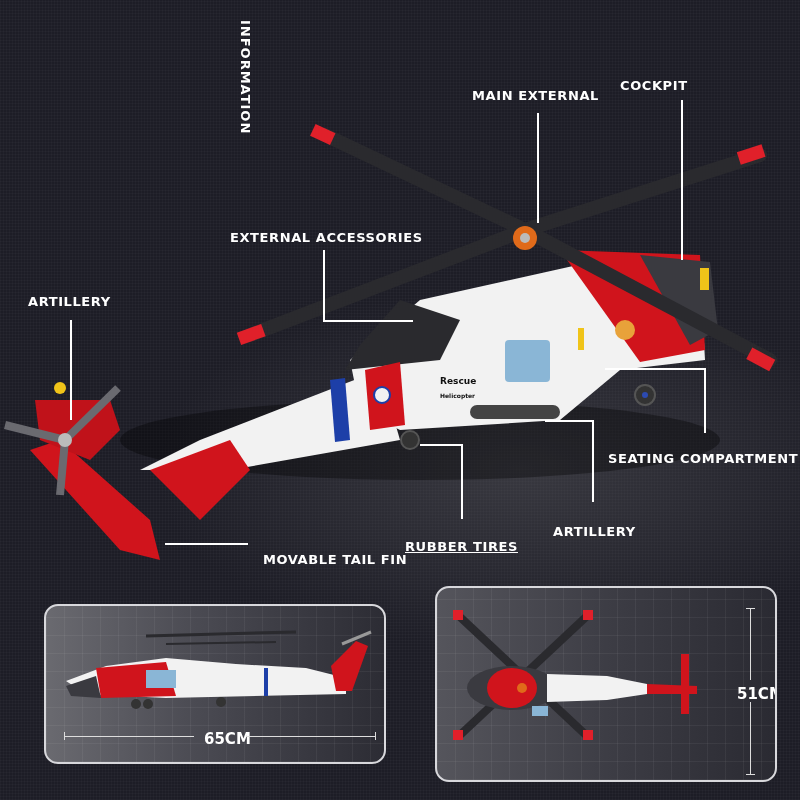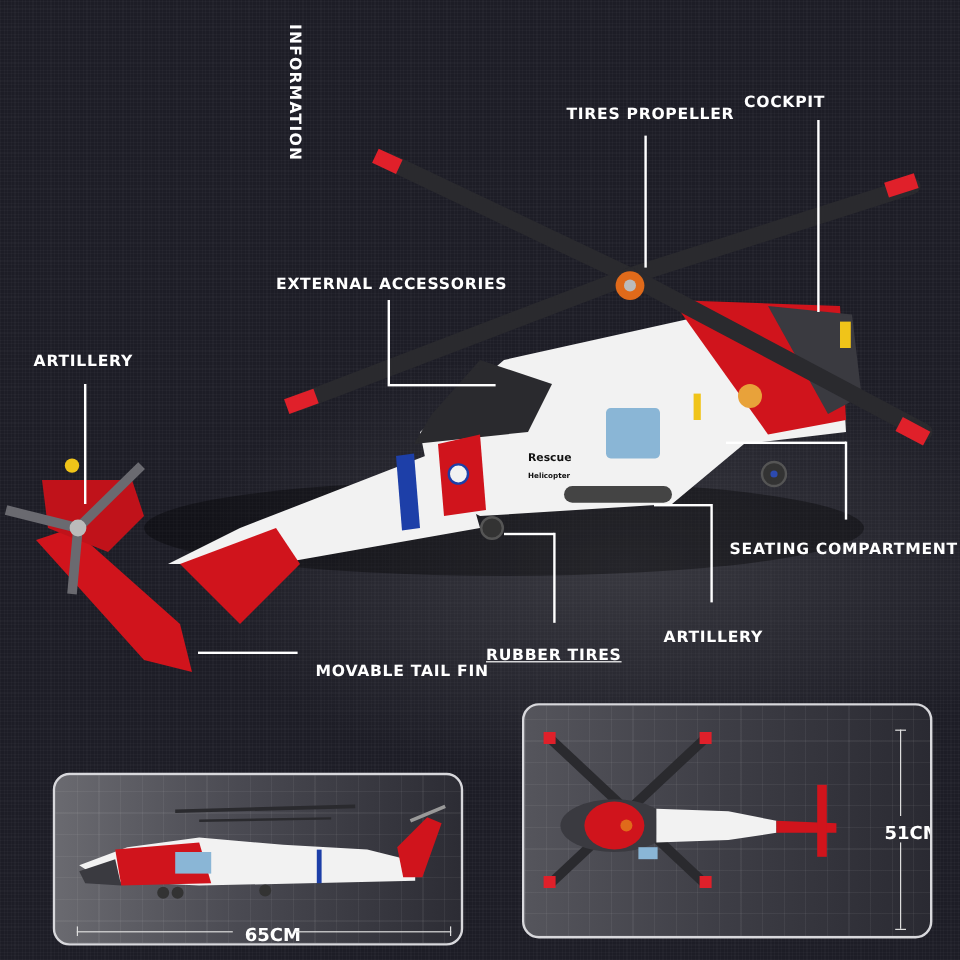--- a/index.html
+++ b/index.html
@@ -91,21 +91,21 @@
     <rect x="738" y="148" width="26" height="13" fill="#e0202a" transform="rotate(-18 751 154)"></rect>
     <rect x="748" y="353" width="26" height="13" fill="#e0202a" transform="rotate(28 761 359)"></rect>
     <rect x="238" y="328" width="26" height="13" fill="#e0202a" transform="rotate(-20 251 334)"></rect>
     <circle cx="525" cy="238" r="12" fill="#e06a1a"></circle>
     <circle cx="525" cy="238" r="5" fill="#bbb"></circle>
   </g>
 </svg>
 
 <div class="vertical-title">INFORMATION</div>
 
-<div class="label" style="left:472px;top:88px;">TIRES PROPELLER</div>
+<div class="label" style="left:472px;top:88px;">MAIN EXTERNAL</div>
 <div class="line" style="left:537px;top:113px;width:1.5px;height:110px;"></div>
 
 <div class="label" style="left:620px;top:78px;">COCKPIT</div>
 <div class="line" style="left:681px;top:100px;width:1.5px;height:160px;"></div>
 
 <div class="label" style="left:230px;top:230px;">EXTERNAL ACCESSORIES</div>
 <div class="line" style="left:323px;top:250px;width:1.5px;height:70px;"></div>
 <div class="line" style="left:323px;top:320px;width:90px;height:1.5px;"></div>
 
 <div class="label" style="left:28px;top:294px;">ARTILLERY</div>
@@ -119,21 +119,21 @@
 <div class="line" style="left:592px;top:420px;width:1.5px;height:82px;"></div>
 <div class="label" style="left:553px;top:524px;">ARTILLERY</div>
 
 <div class="line" style="left:420px;top:444px;width:42px;height:1.5px;"></div>
 <div class="line" style="left:461px;top:444px;width:1.5px;height:75px;"></div>
 <div class="label" style="left:405px;top:539px;text-decoration:underline;">RUBBER TIRES</div>
 
 <div class="line" style="left:165px;top:543px;width:83px;height:1.5px;"></div>
 <div class="label" style="left:219px;top:552px;margin-left:44px;">MOVABLE TAIL FIN</div>
 
-<div class="panel" style="left:44px;top:644px;width:342px;height:144px;">
+<div class="panel" style="left:44px;top:604px;width:342px;height:160px;">
   <div class="grid"></div>
   <svg width="342" height="160" viewBox="0 0 342 160" style="left:0;top:0;">
     <line x1="100" y1="30" x2="250" y2="26" stroke="#2a2a2e" stroke-width="3"></line>
     <line x1="120" y1="38" x2="230" y2="36" stroke="#2a2a2e" stroke-width="2"></line>
     <polygon points="20,75 60,60 120,52 190,58 260,62 300,72 300,88 120,92 40,88" fill="#f2f2f2"></polygon>
     <polygon points="50,62 120,56 130,90 55,92" fill="#d0141c"></polygon>
     <polygon points="20,80 50,70 55,92 25,90" fill="#3a3a40"></polygon>
     <rect x="100" y="64" width="30" height="18" fill="#8ab6d6"></rect>
     <rect x="218" y="62" width="4" height="28" fill="#1d3fa8"></rect>
     <polygon points="285,60 310,35 322,40 306,85 290,85" fill="#d0141c"></polygon>

